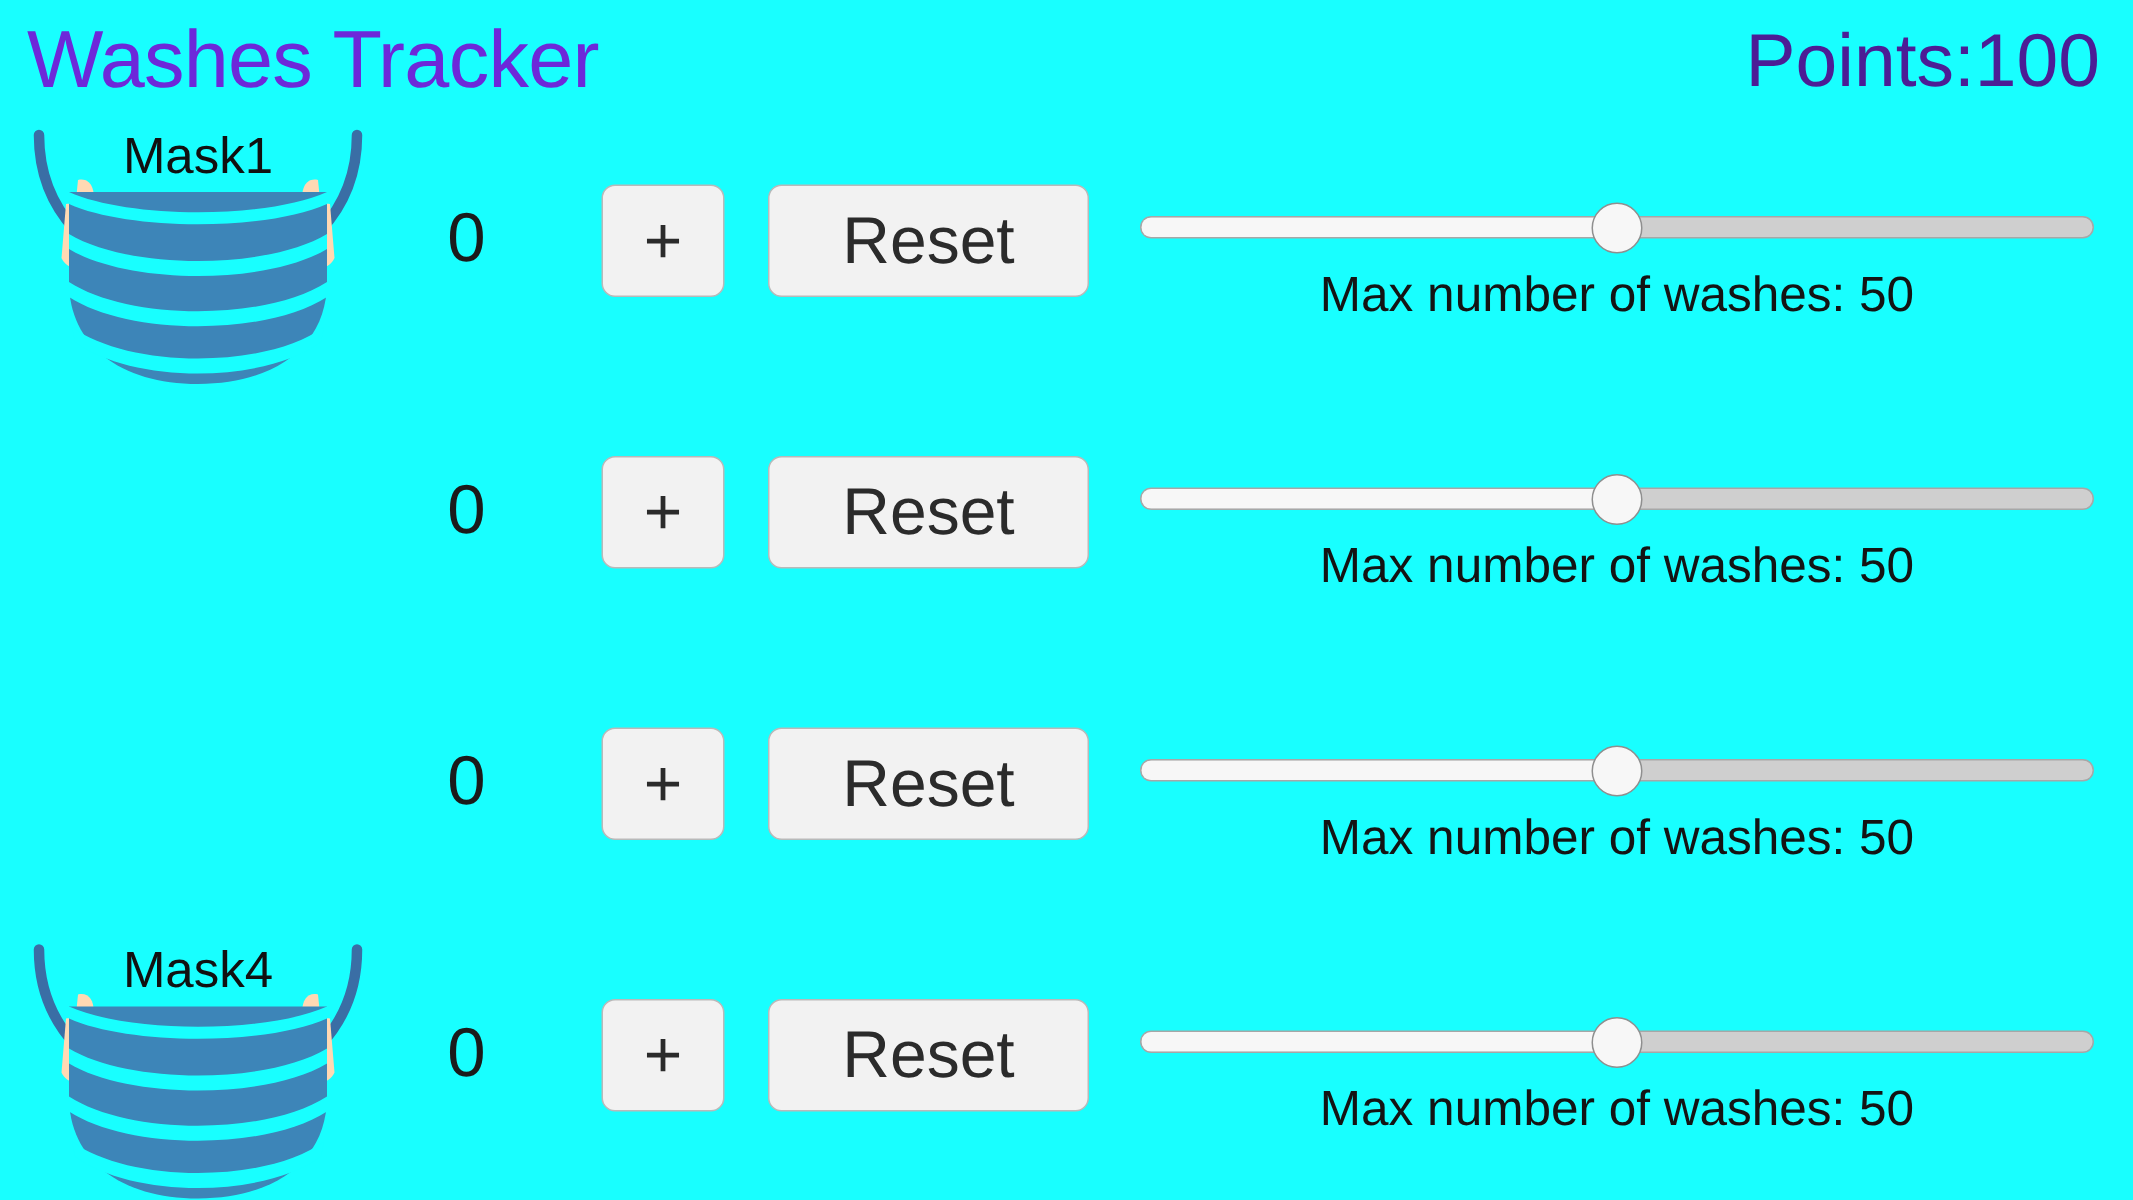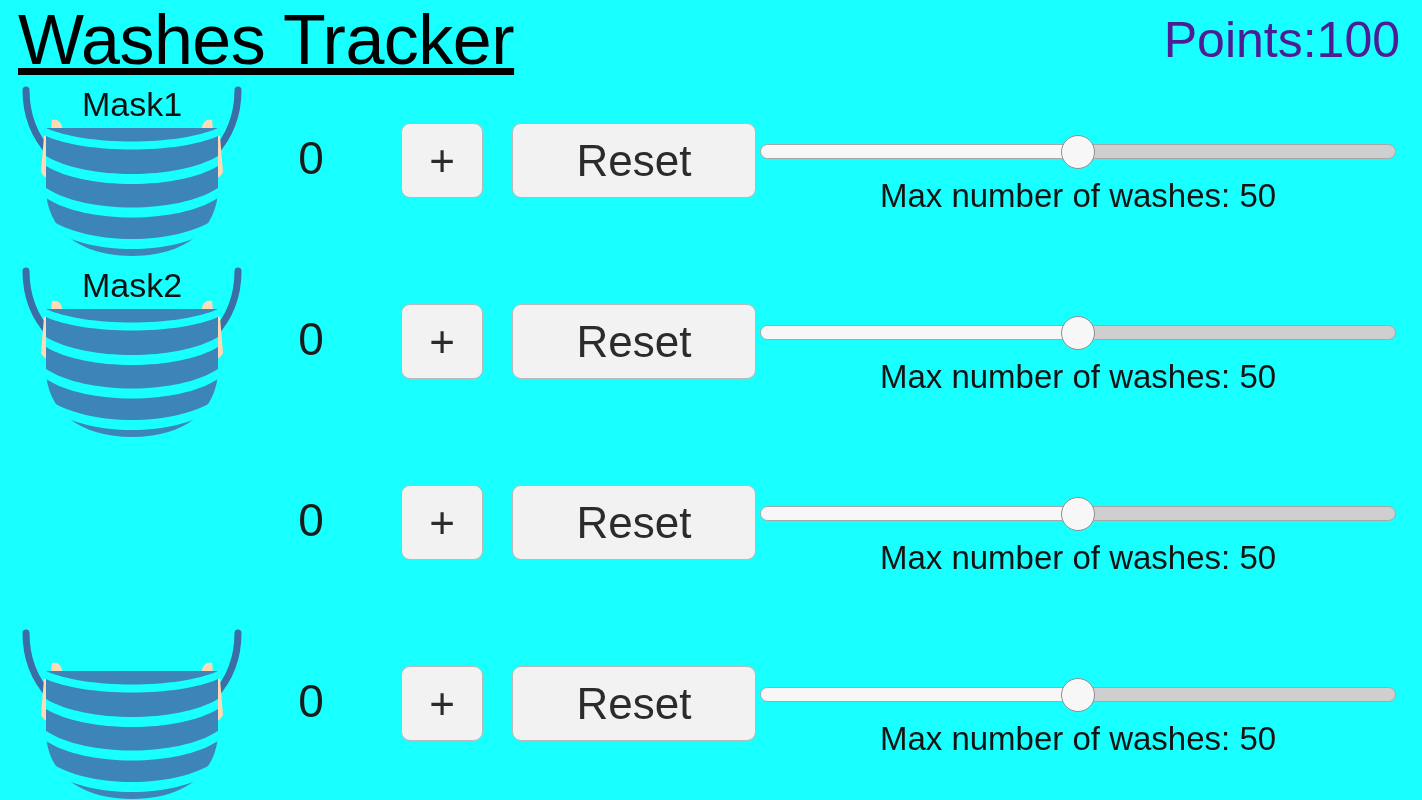--- a/index.html
+++ b/index.html
@@ -21,27 +21,26 @@
     position: absolute;
     top: 0;
     left: 0;
     width: 1422px;
     height: 80px;
   }
   .app-title {
     position: absolute;
     left: 18px;
     top: 8px;
-    font-size: 70px;
+    font-size: 54px;
     line-height: 64px;
-    color: #000000;
+    color: #6d28d9;
     font-family: "Liberation Sans Narrow", "Liberation Sans", sans-serif;
     letter-spacing: -0.5px;
     white-space: nowrap;
-    text-decoration: underline;
   }
   .points {
     position: absolute;
     right: 22px;
     top: 8px;
     font-size: 50px;
     line-height: 64px;
     color: #4c1d95;
     white-space: nowrap;
   }
@@ -113,21 +112,21 @@
     left: 401px;
     top: 43px;
     width: 82px;
     height: 75px;
     font-size: 44px;
     line-height: 72px;
   }
   .btn-reset {
     left: 512px;
     top: 43px;
-    width: 244px;
+    width: 214px;
     height: 75px;
     font-size: 44px;
     line-height: 72px;
   }
 
   
   .slider-wrap {
     position: absolute;
     left: 760px;
     top: 60px;
@@ -221,43 +220,20 @@
     <div class="slider-wrap">
       <div class="slider-track">
         <div class="slider-fill" style="width: 50%;"></div>
       </div>
       <div class="slider-thumb" style="left: 50%;"></div>
     </div>
     <div class="slider-caption">Max number of washes: 50</div>
   </div>
 
   <div class="mask-row">
-    <div class="mask-icon-wrap">
-      <svg viewBox="0 0 248 178" xmlns="http://www.w3.org/2000/svg">
-
-        <path d="M18 10 C 18 62, 56 96, 96 102" fill="none" stroke="#3a6ea5" stroke-width="7" stroke-linecap="round"></path>
-
-        <path d="M230 10 C 230 62, 192 96, 152 102" fill="none" stroke="#3a6ea5" stroke-width="7" stroke-linecap="round"></path>
-
-        <path d="M44 40 C 52 38, 56 46, 54 56 C 52 66, 46 66, 42 60 Z" fill="#ffd9b3"></path>
-        <path d="M36 56 C 46 54, 52 66, 50 84 C 48 100, 38 102, 33 92 Z" fill="#ffd9b3"></path>
-
-        <path d="M204 40 C 196 38, 192 46, 194 56 C 196 66, 202 66, 206 60 Z" fill="#ffd9b3"></path>
-        <path d="M212 56 C 202 54, 196 66, 198 84 C 200 100, 210 102, 215 92 Z" fill="#ffd9b3"></path>
-
-        <path d="M38 48 L210 48 L210 108 C210 150, 176 176, 124 176 C72 176, 38 150, 38 108 Z" fill="#3d85b8"></path>
-
-        <path d="M38 76 C 78 100, 170 100, 210 76 L210 86 C 170 110, 78 110, 38 86 Z" fill="#18ffff"></path>
-        <path d="M38 108 C 78 134, 170 134, 210 108 L210 118 C 170 144, 78 144, 38 118 Z" fill="#18ffff"></path>
-        <path d="M40 138 C 78 166, 170 166, 208 138 L206 148 C 168 176, 80 176, 42 148 Z" fill="#18ffff"></path>
-
-        <path d="M38 48 C 78 66, 170 66, 210 48 L210 56 C 170 74, 78 74, 38 56 Z" fill="#18ffff"></path>
-      </svg>
-      <div class="mask-label">Mask2</div>
-    </div>
 
     <div class="counter">0</div>
 
     <button class="btn btn-plus">+</button>
     <button class="btn btn-reset">Reset</button>
 
     <div class="slider-wrap">
       <div class="slider-track">
         <div class="slider-fill" style="width: 50%;"></div>
       </div>
@@ -297,20 +273,21 @@
         <path d="M212 56 C 202 54, 196 66, 198 84 C 200 100, 210 102, 215 92 Z" fill="#ffd9b3"></path>
 
         <path d="M38 48 L210 48 L210 108 C210 150, 176 176, 124 176 C72 176, 38 150, 38 108 Z" fill="#3d85b8"></path>
 
         <path d="M38 76 C 78 100, 170 100, 210 76 L210 86 C 170 110, 78 110, 38 86 Z" fill="#18ffff"></path>
         <path d="M38 108 C 78 134, 170 134, 210 108 L210 118 C 170 144, 78 144, 38 118 Z" fill="#18ffff"></path>
         <path d="M40 138 C 78 166, 170 166, 208 138 L206 148 C 168 176, 80 176, 42 148 Z" fill="#18ffff"></path>
 
         <path d="M38 48 C 78 66, 170 66, 210 48 L210 56 C 170 74, 78 74, 38 56 Z" fill="#18ffff"></path>
       </svg>
+      <div class="mask-label">Mask4</div>
     </div>
 
     <div class="counter">0</div>
 
     <button class="btn btn-plus">+</button>
     <button class="btn btn-reset">Reset</button>
 
     <div class="slider-wrap">
       <div class="slider-track">
         <div class="slider-fill" style="width: 50%;"></div>

